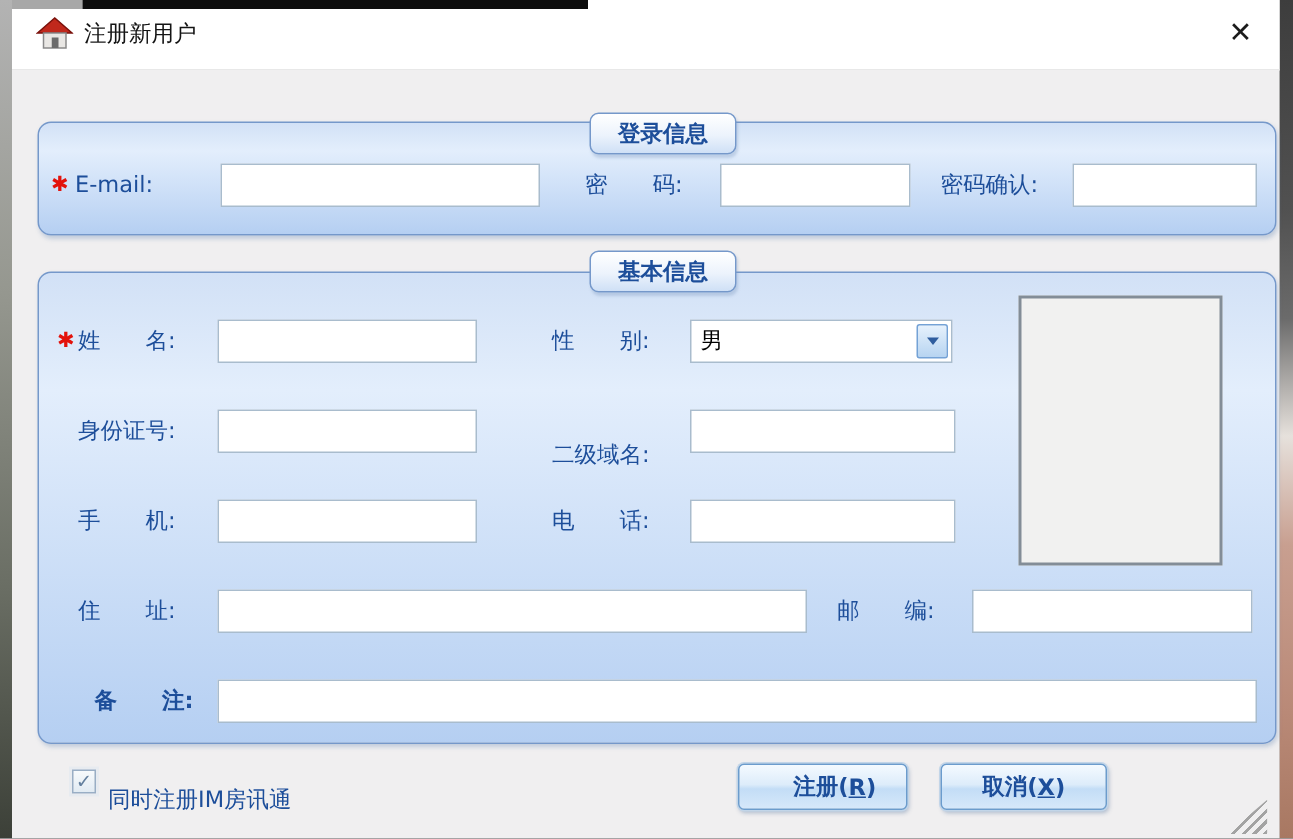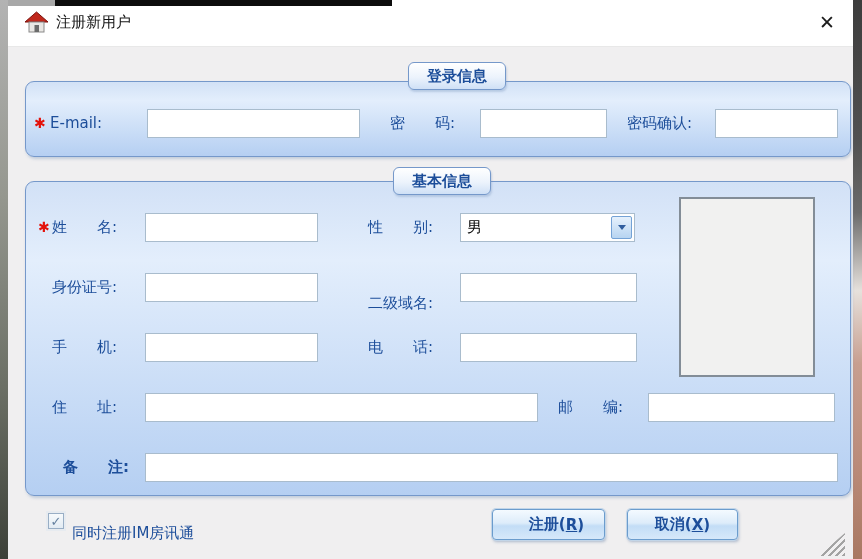--- a/index.html
+++ b/index.html
@@ -28,21 +28,21 @@
     box-shadow:1px 2px 3px rgba(110,140,180,.35); }
   .group-login { top:81px; height:76px; }
   .group-basic { top:181px; height:315px; }
 
   .tab { position:absolute; left:385px; width:98px; height:28px; box-sizing:border-box;
     border:1px solid #7598ca; border-radius:6px;
     background:linear-gradient(180deg,#ffffff 0%,#ecf3fc 55%,#cfe0f6 100%);
     color:#1d4e9a; font-weight:bold; font-size:15px;
     display:flex; align-items:center; justify-content:center; z-index:3;
     box-shadow:1px 2px 2px rgba(120,150,190,.35); white-space:pre; }
-  .tab-login { top:62px;margin-left:15px; } .tab-basic { top:167px;text-align:center; }
+  .tab-login { top:75px; } .tab-basic { top:167px;text-align:center; }
 
   .lbl { position:absolute; height:29px; line-height:29px; font-size:15px; color:#1d4e9a; white-space:pre; z-index:2; }
   .req { position:absolute; height:29px; line-height:29px; font-size:14px; color:#e3120b; font-weight:bold; z-index:2; }
   .inp { position:absolute; height:29px; box-sizing:border-box; border:1px solid #a9bccd; background:#fff;
     padding:0 6px; font-size:14px; font-family:inherit; z-index:2; }
 
   .select { position:absolute; left:452px; top:213px; width:175px; height:29px; box-sizing:border-box;
     border:1px solid #a9bccd; background:#fff; z-index:2; cursor:default; }
   .select-value { position:absolute; left:6px; top:0; height:27px; line-height:27px; font-size:15px; color:#000; white-space:pre; }
   .select-arrow { position:absolute; right:2px; top:2px; width:21px; height:23px; box-sizing:border-box;

